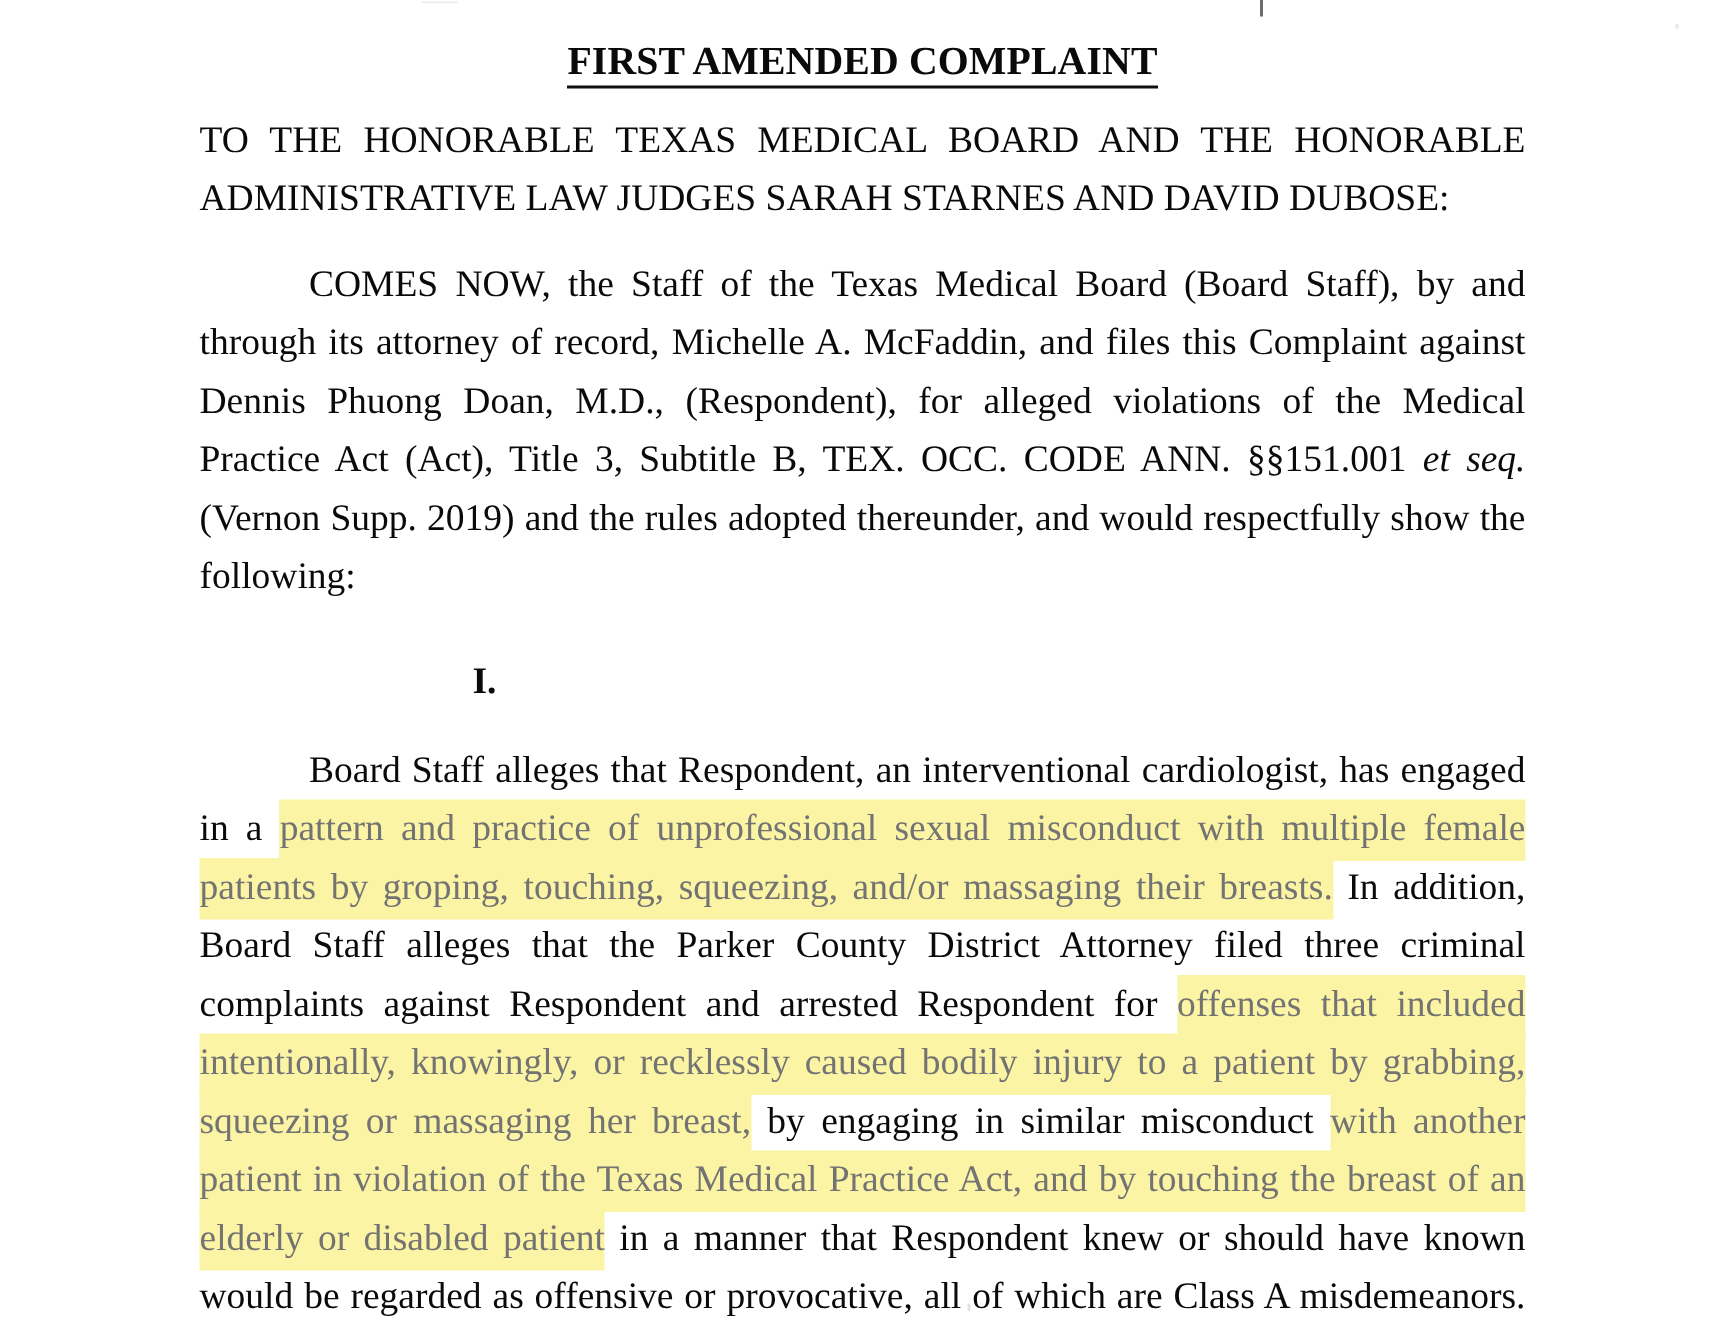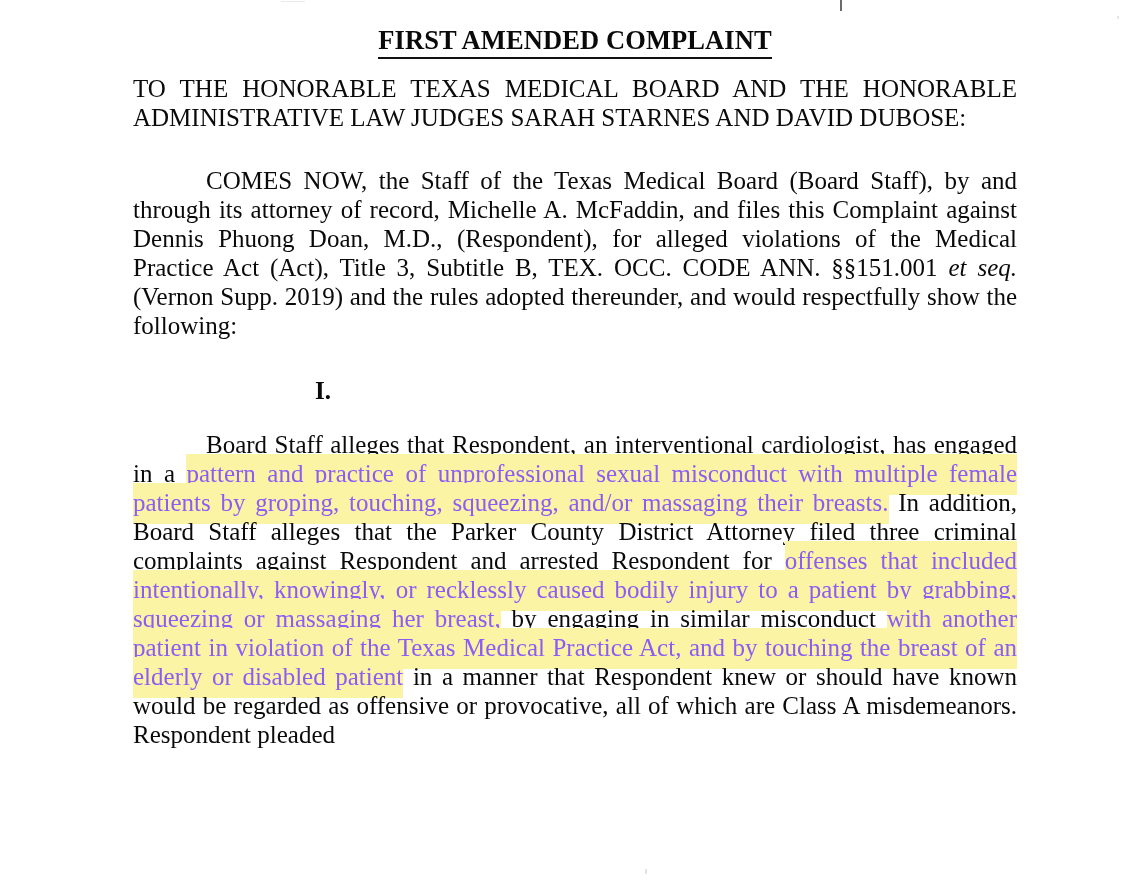--- a/index.html
+++ b/index.html
@@ -55,28 +55,28 @@
     line-height: 1.0;
   }
   .doc-title .ul {
     border-bottom: 2.6px solid #101010;
     padding-bottom: 2px;
   }
 
   
   .para {
     font-size: 25px;
-    line-height: 29px;
+    line-height: 39px;
     text-align: justify;
     text-justify: inter-word;
     margin: 0;
     hyphens: none;
   }
   .para.salutation { margin-top: 20px; }
-  .para.comes-now { margin-top: 34px; }
+  .para.comes-now { margin-top: 18px; }
   .para.allegations { margin-top: 20px; }
 
   .indent { display: inline-block; width: 73px; }
   .ital { font-style: italic; }
 
   
   .section-head {
     margin: 0;
     padding-top: 31px;
     font-size: 25px;
@@ -92,21 +92,21 @@
   }
   .section-title {
     border-bottom: 2.4px solid #101010;
     padding-bottom: 1px;
     line-height: 33px;
   }
 
   
   mark.hl {
     background-color: #fbf4a4;
-    color: #8b5cf6;
+    color: #737373;
     padding: 6px 0 8px 0;
     box-decoration-break: clone;
     -webkit-box-decoration-break: clone;
     border-radius: 0;
   }
 </style>
 </head>
 <body>
 
 <div class="page">

